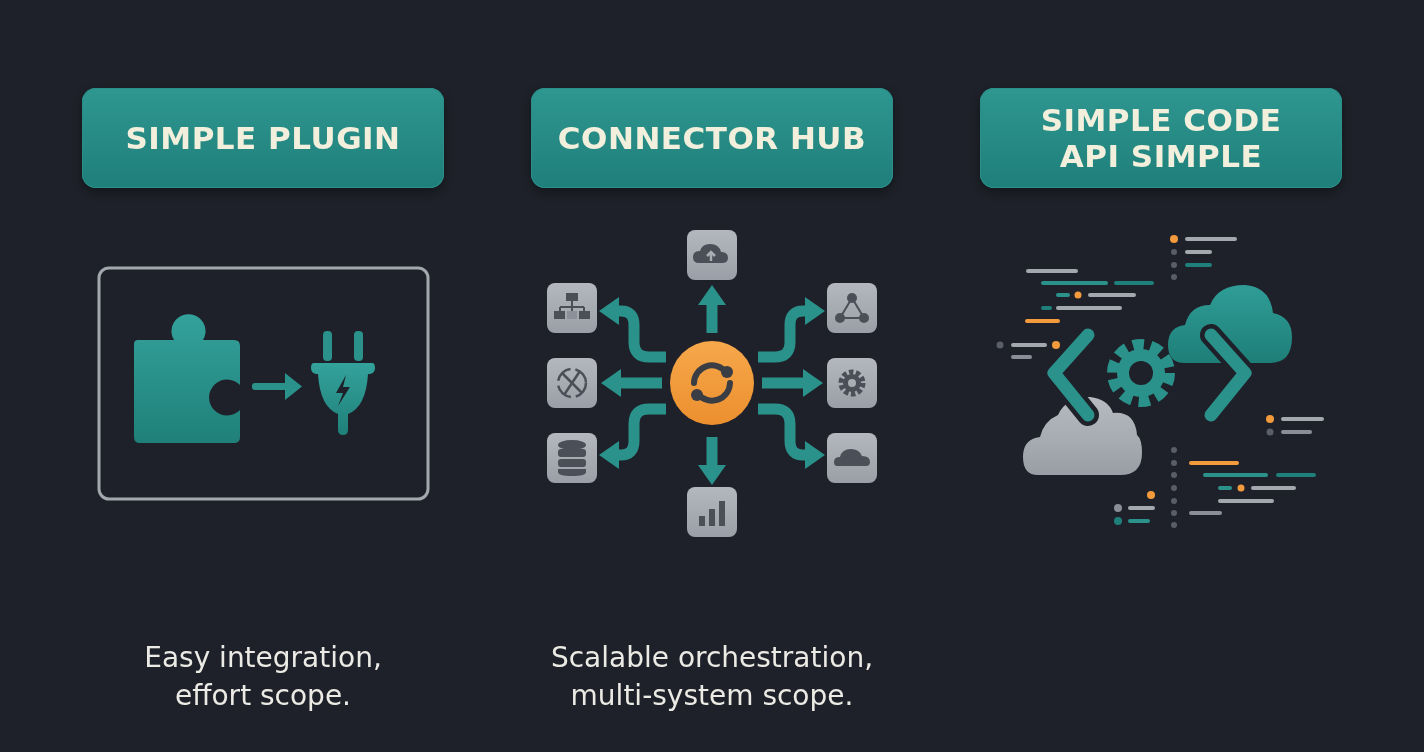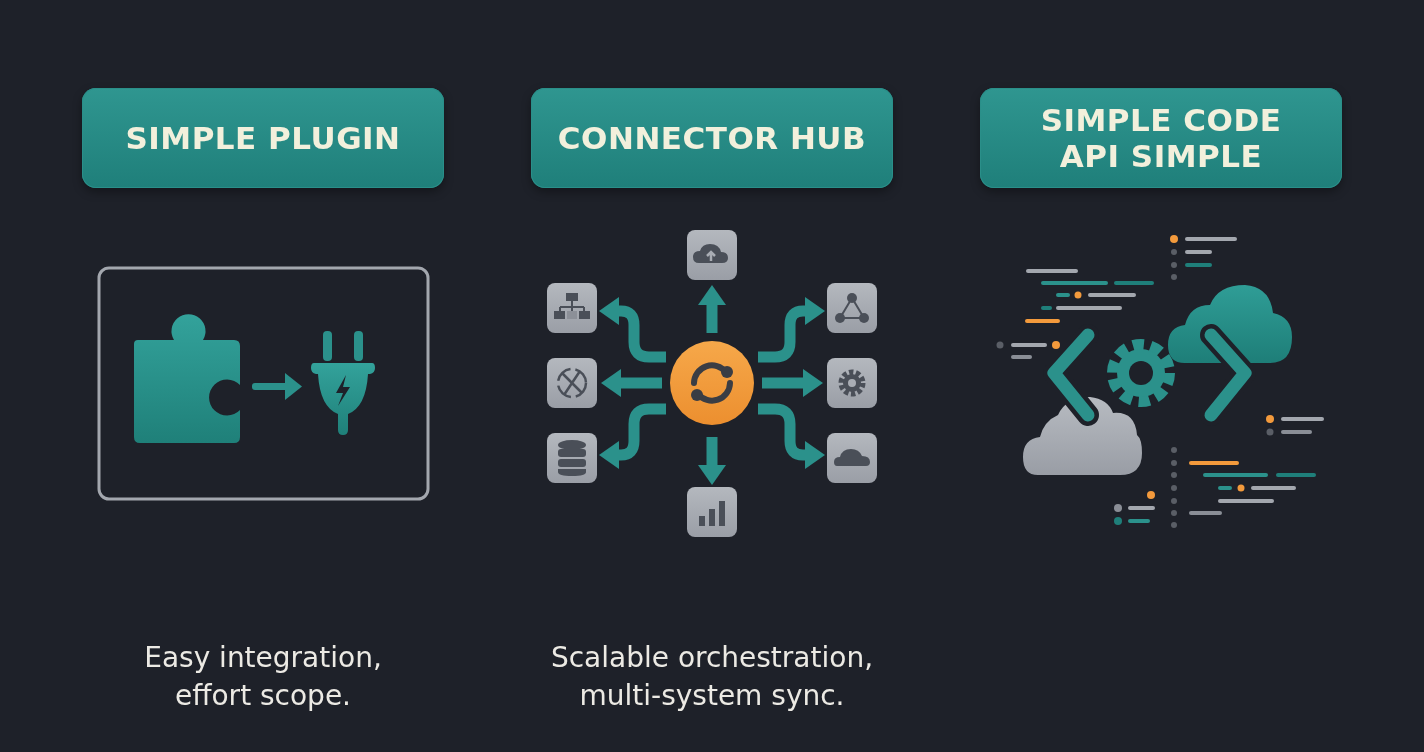--- a/index.html
+++ b/index.html
@@ -172,21 +172,21 @@
         <circle cx="321" cy="158" r="4" fill="#a9adb4"></circle>
       </g>
       <g>
         <rect x="296" y="208" width="50" height="50" rx="8" fill="url(#tileg)"></rect>
         <path d="M306 241 Q303 241 303 237 Q303 232 309 232 Q311 224 320 224 Q328 224 331 231 Q339 231 339 237 Q339 241 335 241 Z" fill="#4a4f58"></path>
       </g>
     </svg>
   </div>
   <div class="caption">
     <div>Scalable orchestration,</div>
-    <div>multi-system sync.</div>
+    <div>multi-system scope.</div>
   </div>
 </div>
 
 <div class="col col-3">
   <div class="title-box">
     <div class="title-line">SIMPLE CODE</div>
     <div class="title-line">API SIMPLE</div>
   </div>
   <div class="illus">
     <svg width="362" height="320" viewBox="0 0 362 320">

